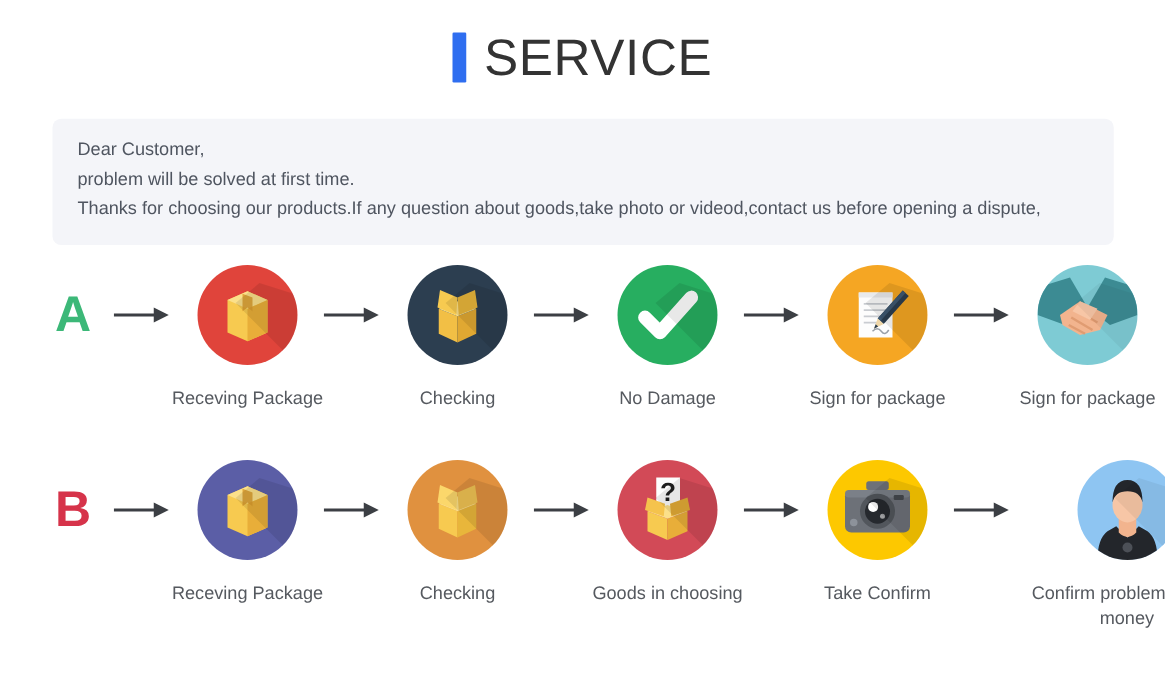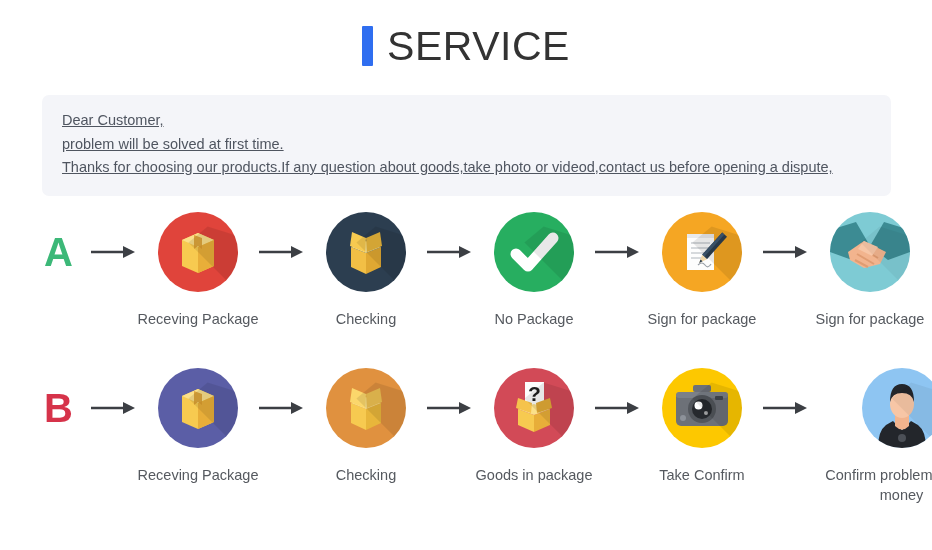--- a/index.html
+++ b/index.html
@@ -48,21 +48,20 @@
     box-sizing: border-box;
     background: #f4f5f9;
     border-radius: 7px;
     padding: 14px 20px 16px 20px;
   }
   .notice-line {
     font-size: 14.5px;
     line-height: 23.5px;
     color: #4f5560;
     white-space: nowrap;
-    text-decoration: underline;
   }
 
   
   .flow-row {
     position: absolute;
     left: 0;
     width: 932px;
     display: flex;
     align-items: flex-start;
     padding-left: 44px;
@@ -197,21 +196,21 @@
       </svg>
   </div>
 
   <div class="step">
     <div class="step-icon" style="background:#27ae60">
       <svg width="80" height="80" viewBox="0 0 80 80">
         <path d="M22 42 L34 54 L59 26" stroke="#ffffff" stroke-width="11" fill="none" stroke-linecap="round" stroke-linejoin="round"></path>
       </svg>
       <span class="longshadow"></span>
     </div>
-    <div class="step-label">No Package</div>
+    <div class="step-label">No Damage</div>
   </div>
 
   <div class="arrow">
     <svg width="46" height="16" viewBox="0 0 46 16">
         <path d="M0 8 H33" stroke="#3c3f44" stroke-width="2.4" fill="none"></path>
         <path d="M32 2 L44 8 L32 14 Z" fill="#3c3f44"></path>
       </svg>
   </div>
 
   <div class="step">
@@ -321,21 +320,21 @@
         <rect x="31" y="14" width="19" height="24" fill="#fdfdfd"></rect>
         <text x="40.5" y="33" font-family="Liberation Sans, sans-serif" font-size="21" font-weight="bold" fill="#1f1f1f" text-anchor="middle">?</text>
         <polygon points="24,41 40,47 40,64 24,57" fill="#f7ca50"></polygon>
         <polygon points="56,41 40,47 40,64 56,57" fill="#e8ae39"></polygon>
         <polygon points="24,41 40,36 56,41 40,47" fill="#fbe08a"></polygon>
         <polygon points="22,40 24,30 38,35 37,45" fill="#f5c34c"></polygon>
         <polygon points="58,40 56,30 42,35 43,45" fill="#e3ab36"></polygon>
       </svg>
       <span class="longshadow"></span>
     </div>
-    <div class="step-label">Goods in package</div>
+    <div class="step-label">Goods in choosing</div>
   </div>
 
   <div class="arrow">
     <svg width="46" height="16" viewBox="0 0 46 16">
         <path d="M0 8 H33" stroke="#3c3f44" stroke-width="2.4" fill="none"></path>
         <path d="M32 2 L44 8 L32 14 Z" fill="#3c3f44"></path>
       </svg>
   </div>
 
   <div class="step">

